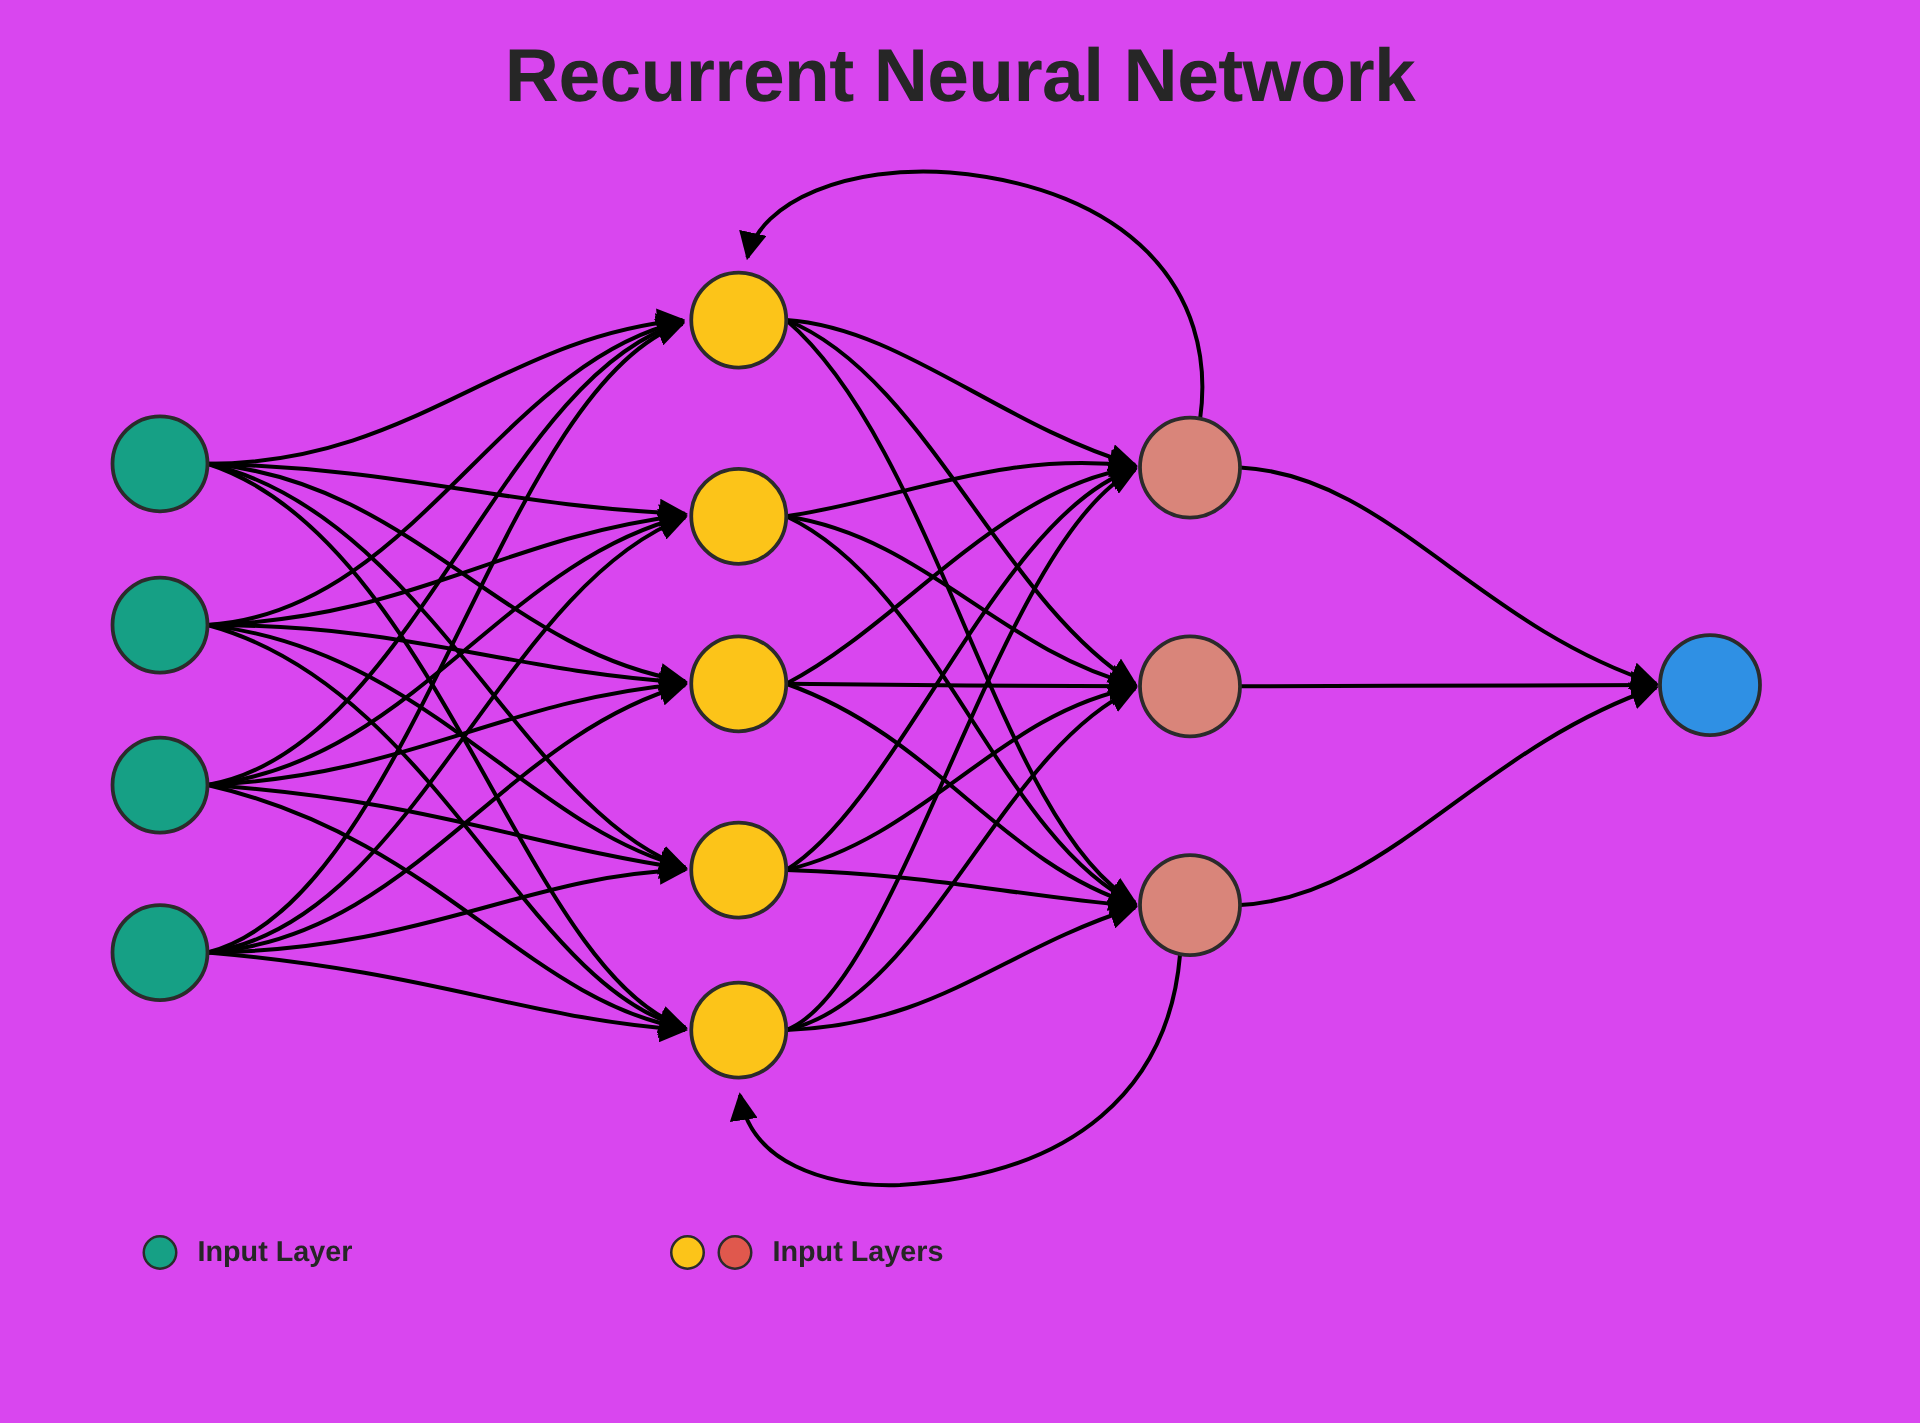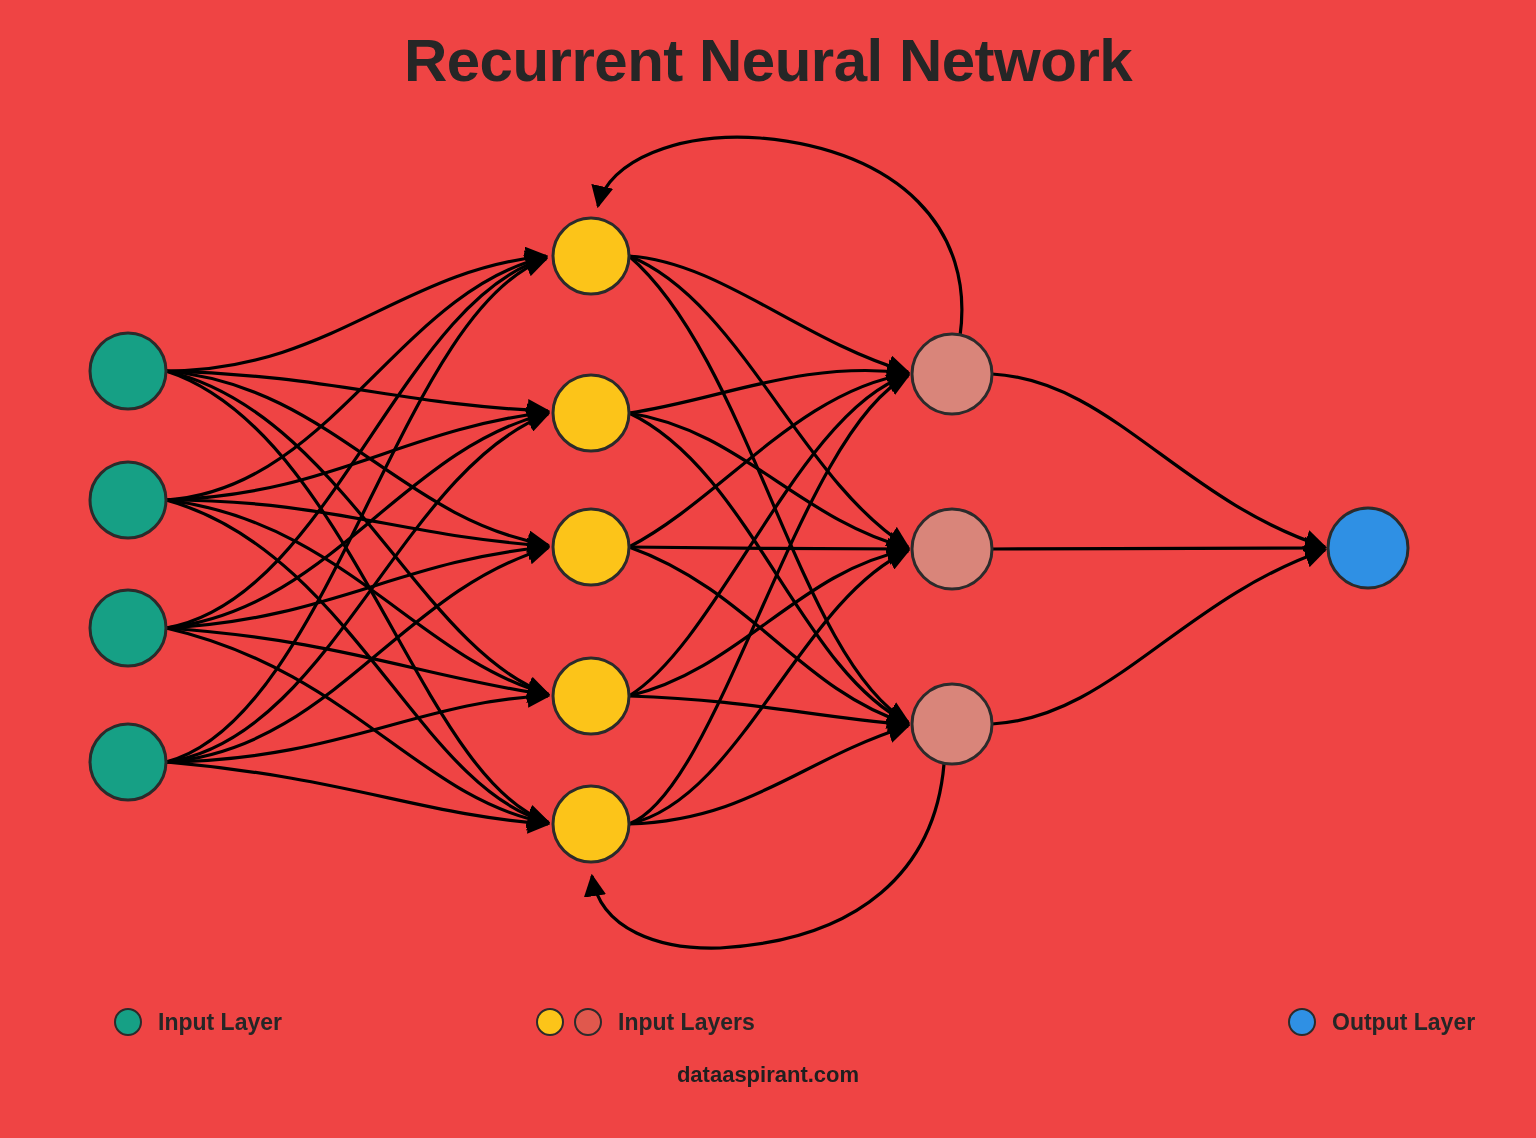--- a/index.html
+++ b/index.html
@@ -10,21 +10,21 @@
     width: 1536px;
     height: 1138px;
     background: #f0f0f0;
     font-family: "Liberation Sans", sans-serif;
     overflow: hidden;
   }
   #stage {
     position: relative;
     width: 1536px;
     height: 1138px;
-    background: #ef4444;
+    background: #d946ef;
   }
   #title {
     position: absolute;
     left: 0;
     top: 26px;
     width: 1536px;
     text-align: center;
     font-size: 60px;
     font-weight: 700;
     letter-spacing: -0.5px;
@@ -34,23 +34,22 @@
   #net {
     position: absolute;
     left: 0;
     top: 0;
     width: 1536px;
     height: 1138px;
   }
   .legend {
     position: absolute;
     display: flex;
-    align-items: center;
+    align-items: flex-start;
     height: 40px;
-    margin-top: 14px;
   }
   .legend-dot {
     width: 28px;
     height: 28px;
     border-radius: 50%;
     border: 2px solid #2b2b2b;
     box-sizing: border-box;
     margin-right: 10px;
     flex: 0 0 auto;
   }
@@ -178,20 +177,15 @@
     <span class="legend-dot" style="background:#16a085"></span>
     <span class="legend-label">Input Layer</span>
   </div>
 
   <div class="legend" id="legend-hidden">
     <span class="legend-dot" style="background:#fcc419"></span>
     <span class="legend-dot" style="background:#e0584d"></span>
     <span class="legend-label">Input Layers</span>
   </div>
 
-  <div class="legend" id="legend-output">
-    <span class="legend-dot" style="background:#2f90e4"></span>
-    <span class="legend-label">Output Layer</span>
-  </div>
 
-  <div id="footer">dataaspirant.com</div>
 
 </div>
 
 </body></html>

